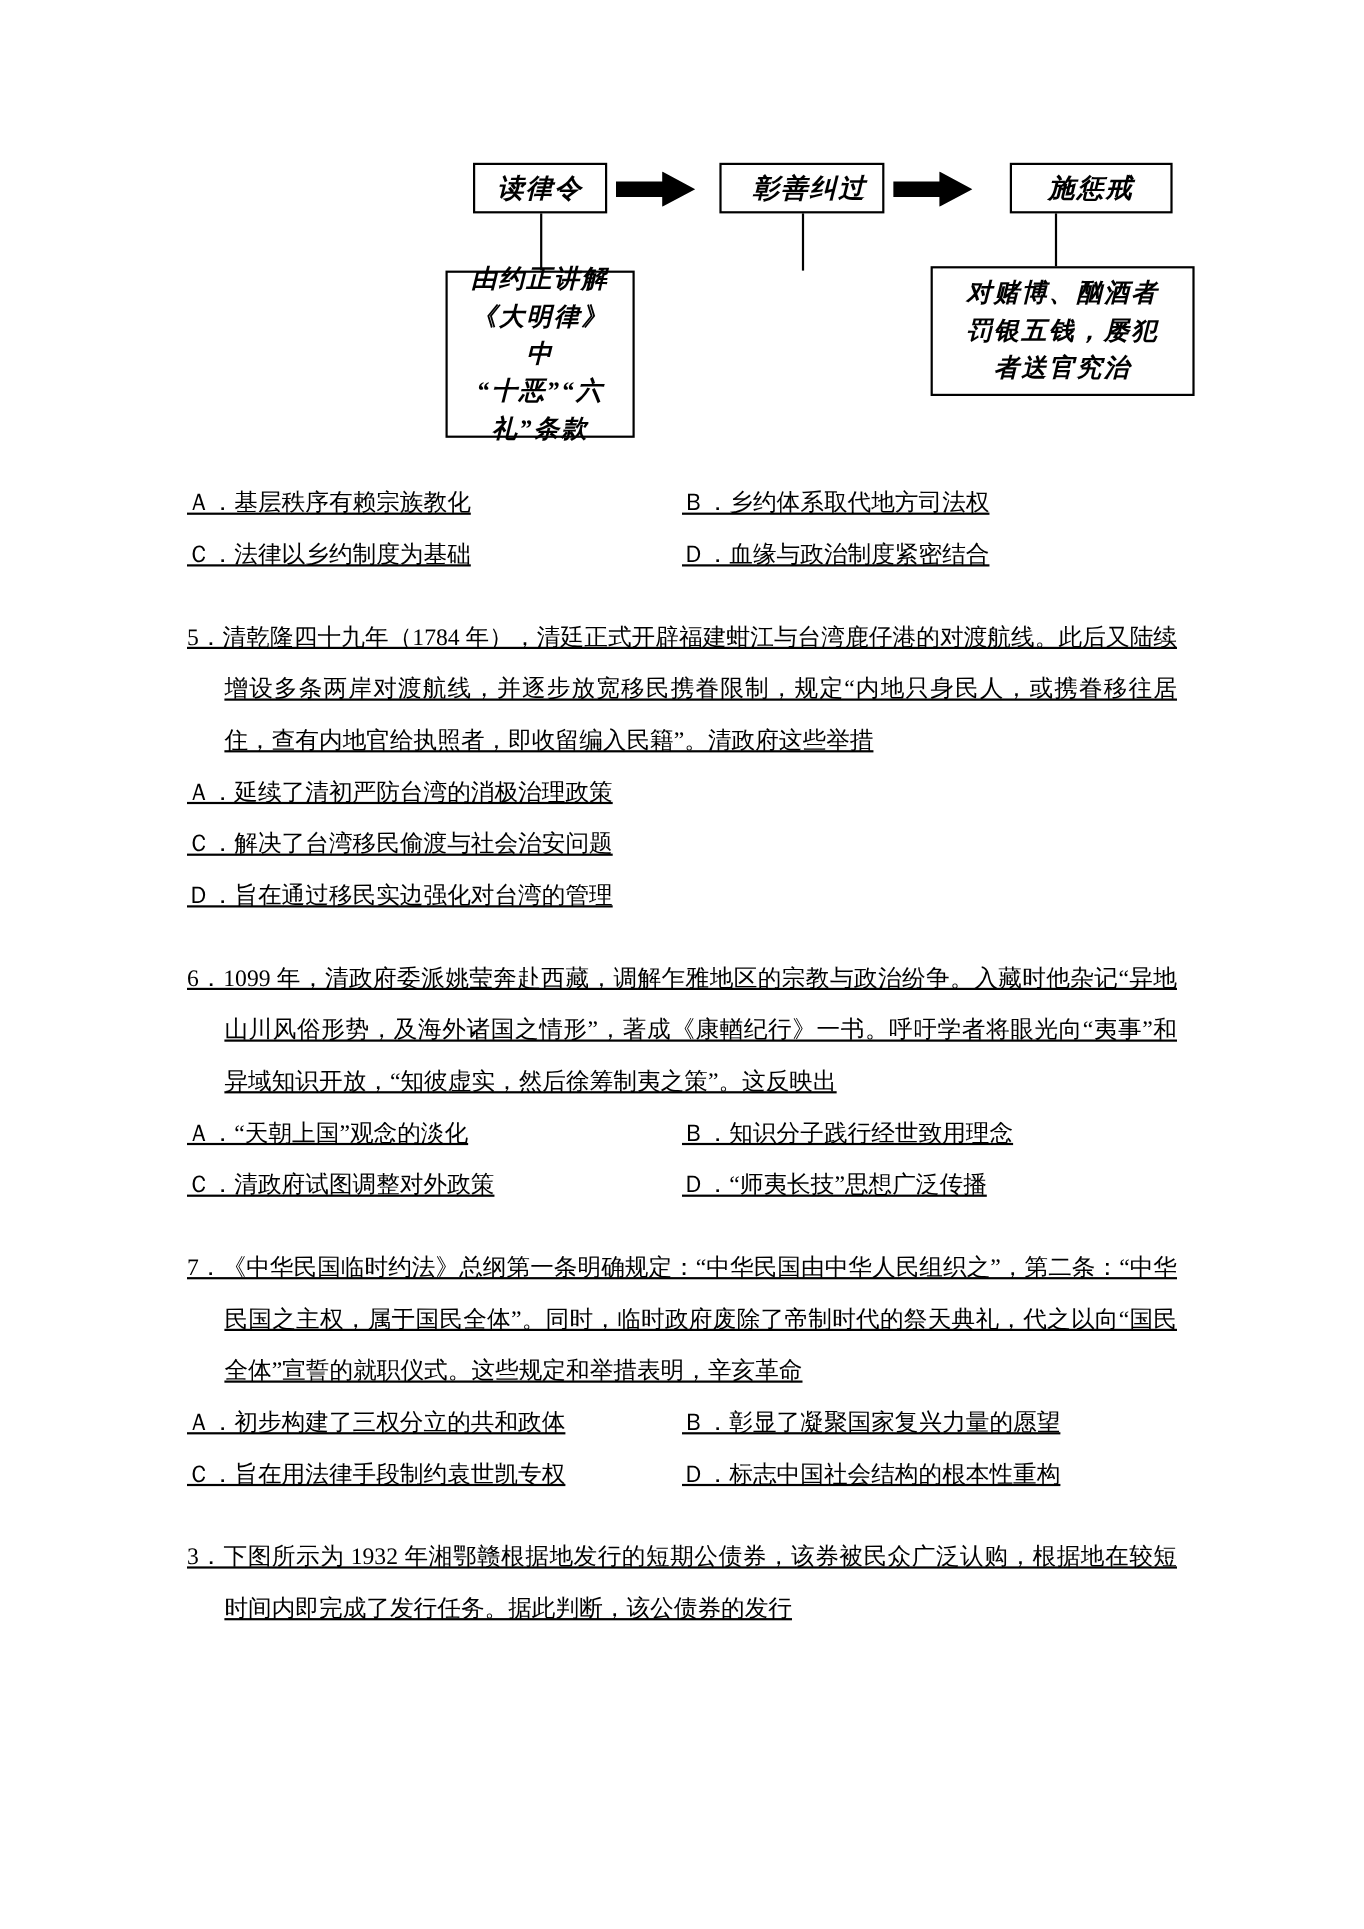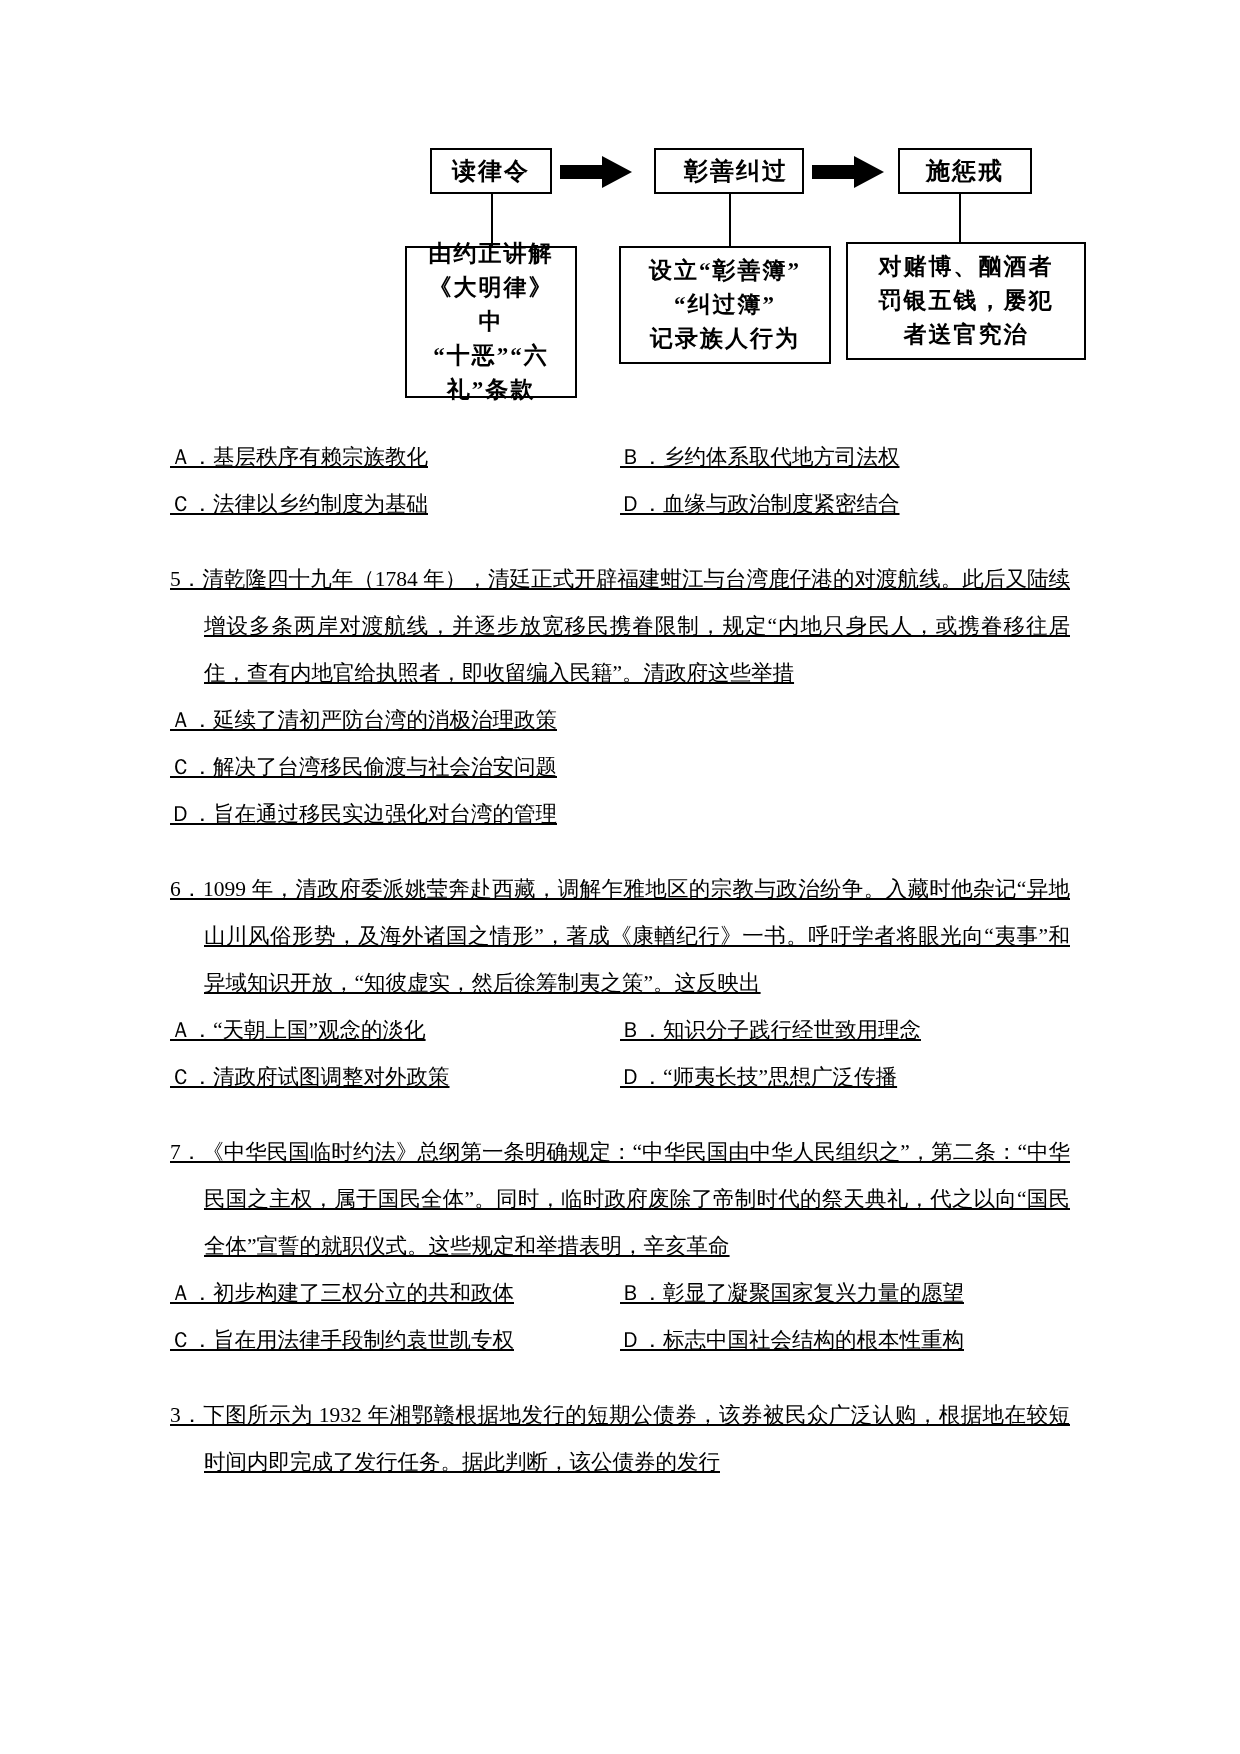--- a/index.html
+++ b/index.html
@@ -35,20 +35,21 @@
     border: 2px solid #000;
     display: flex;
     align-items: center;
     justify-content: center;
     text-align: center;
     font-family: "Liberation Serif", "DejaVu Serif", serif;
     font-weight: 700;
     letter-spacing: 2px;
     background: #fff;
     box-sizing: border-box;
+    font-style: italic;
   }
   .top-box {
     height: 46px;
     font-size: 24px;
     padding: 0 14px;
   }
   .bottom-box {
     font-size: 23px;
     line-height: 34px;
     padding: 10px 12px;
@@ -107,21 +108,21 @@
   <div class="diagram">
 
     <div class="node-box top-box" style="left:180px; top:30px; width:122px;">
       <span>读律令</span>
     </div>
 
     <div class="node-box top-box" style="left:404px; top:30px; width:150px;justify-content:flex-end;">
       <span>彰善纠过</span>
     </div>
 
-    <div class="node-box top-box" style="left:648px; top:30px; width:134px;">
+    <div class="node-box top-box" style="left:668px; top:30px; width:148px;">
       <span>施惩戒</span>
     </div>
 
     <div class="arrow" style="left:310px; top:38px;">
       <svg width="72" height="32" viewBox="0 0 72 32">
         <polygon points="0,9 42,9 42,0 72,16 42,32 42,23 0,23" fill="#000"></polygon>
       </svg>
     </div>
     <div class="arrow" style="left:562px; top:38px;">
       <svg width="72" height="32" viewBox="0 0 72 32">
@@ -133,25 +134,20 @@
     <div class="connector" style="left:479px; top:76px; height:52px;"></div>
     <div class="connector" style="left:709px; top:76px; height:52px;"></div>
 
     <div class="node-box bottom-box" style="left:155px; top:128px; width:172px; height:152px; flex-direction:column;">
       <span>由约正讲解</span>
       <span>《大明律》中</span>
       <span>“十恶”“六</span>
       <span>礼”条款</span>
     </div>
 
-    <div class="node-box bottom-box" style="left:369px; top:128px; width:212px; height:118px; flex-direction:column;">
-      <span>设立“彰善簿”</span>
-      <span>“纠过簿”</span>
-      <span>记录族人行为</span>
-    </div>
 
     <div class="node-box bottom-box" style="left:596px; top:124px; width:240px; height:118px; flex-direction:column;">
       <span>对赌博、酗酒者</span>
       <span>罚银五钱，屡犯</span>
       <span>者送官究治</span>
     </div>
   </div>
 
   <div class="body-text">
 

